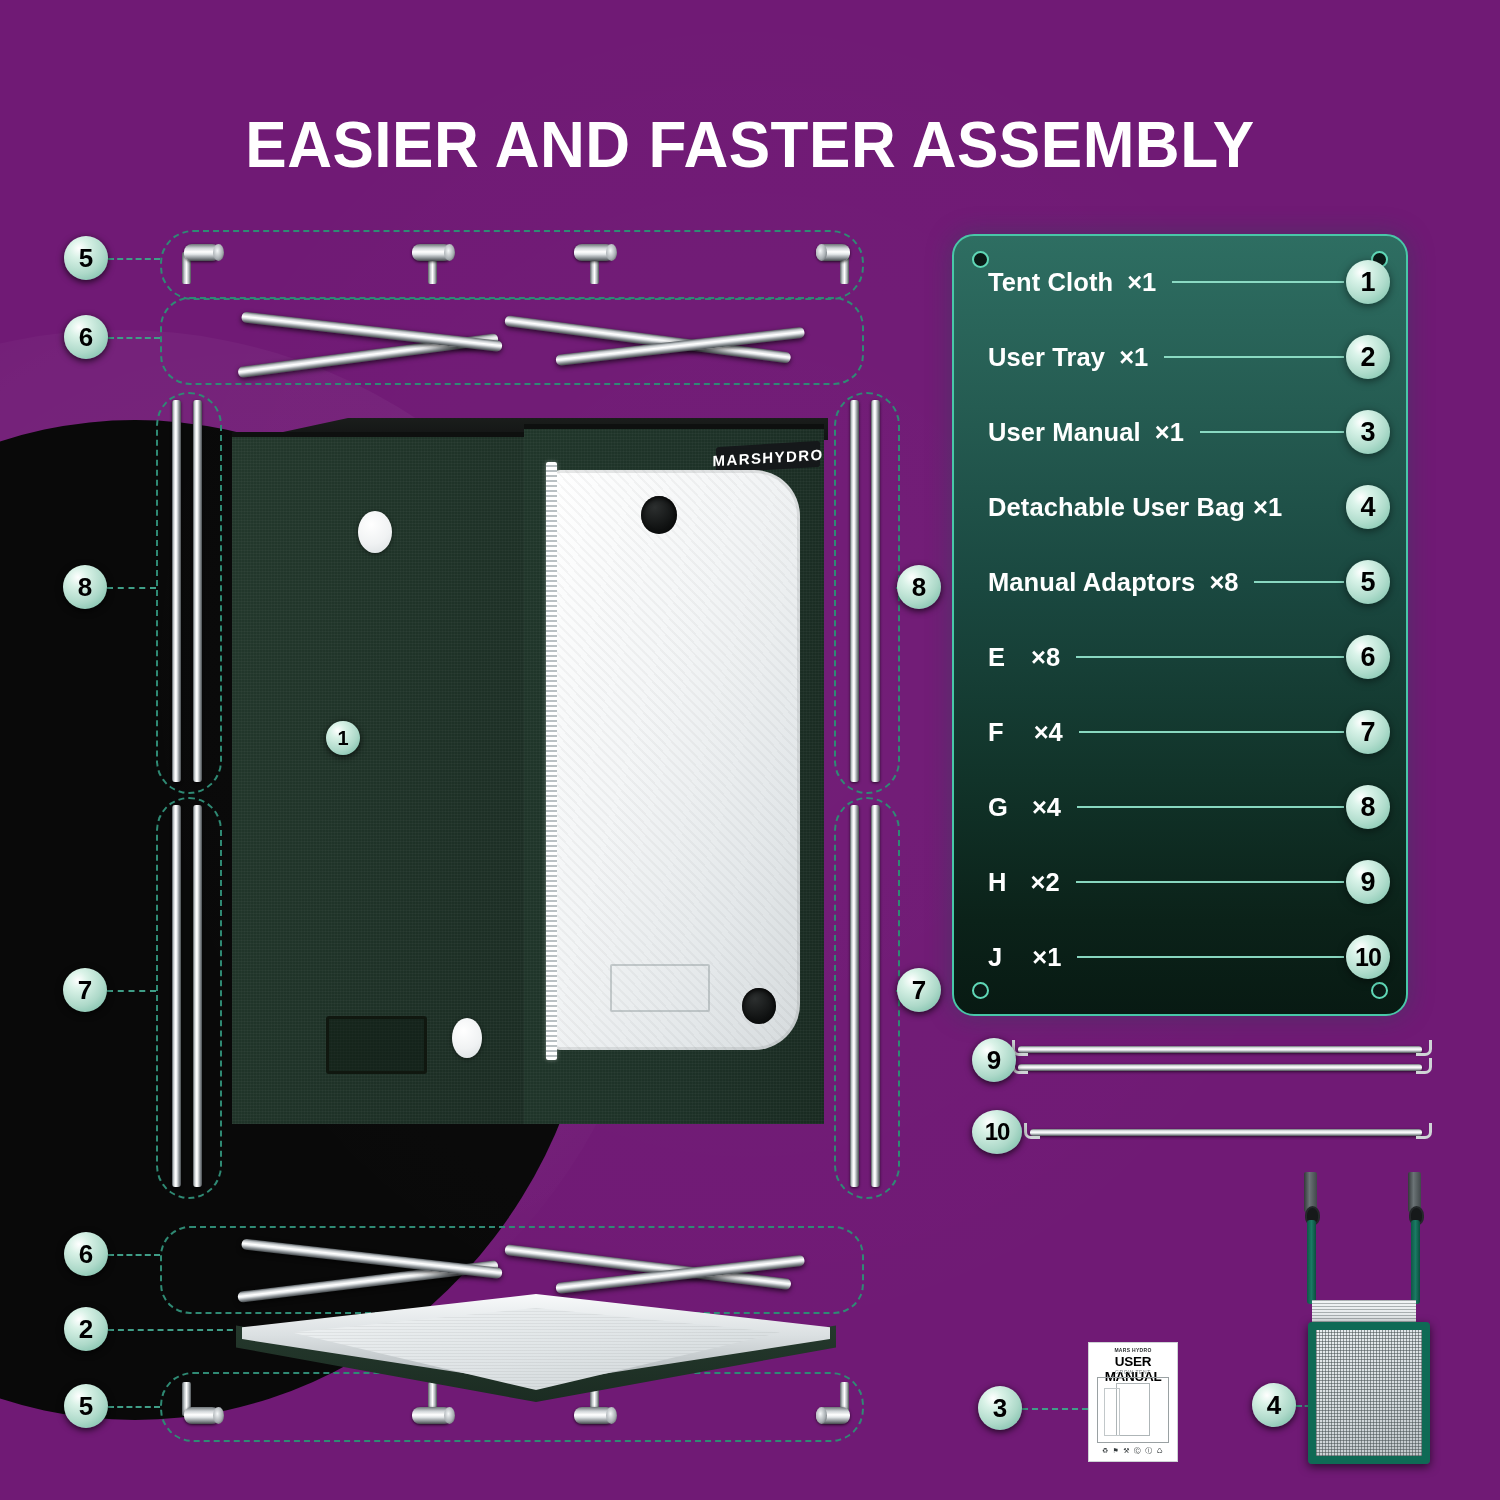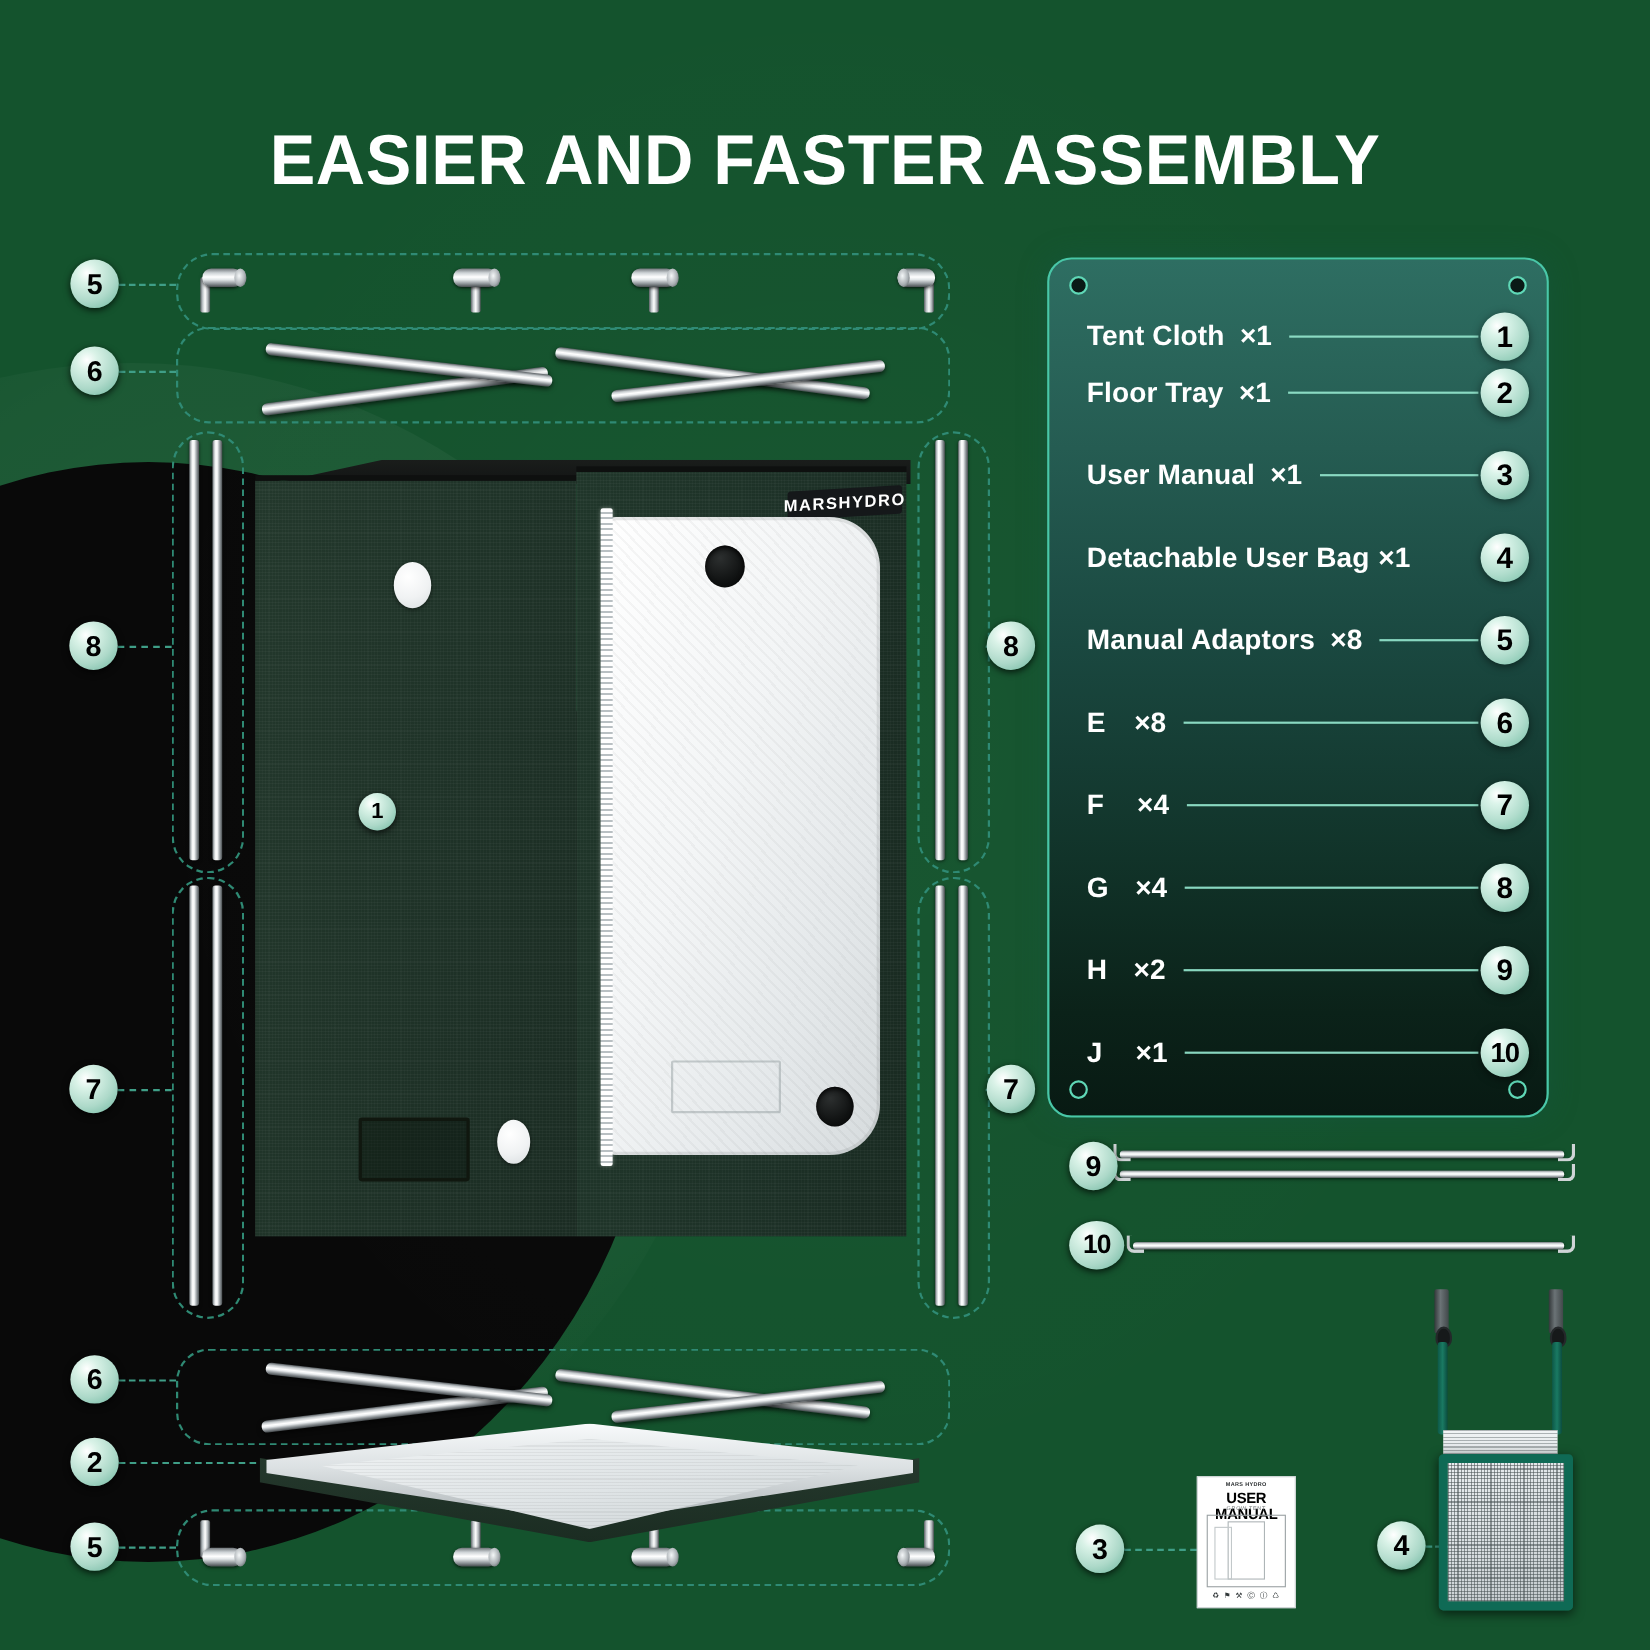--- a/index.html
+++ b/index.html
@@ -7,21 +7,21 @@
     background: #000;
   }
   body {
     width: 1500px; height: 1500px;
     font-family: "Liberation Sans", sans-serif;
     overflow: hidden;
   }
   #stage {
     position: relative;
     width: 1500px; height: 1500px;
-    background: #14532d;
+    background: #701a75;
     overflow: hidden;
   }
   
   .bg-swoosh-a {
     position: absolute;
     left: -420px; top: 330px;
     width: 1080px; height: 1080px;
     border-radius: 50%;
     background: radial-gradient(circle at 62% 38%, rgba(255,255,255,0.055) 0%, rgba(255,255,255,0.035) 45%, rgba(255,255,255,0.0) 63%);
     pointer-events: none;
@@ -521,28 +521,28 @@
     <div class="ad-cap" style="left:0px; top:25px;"></div>
   </div>
 
   <div class="legend">
     <div class="legend-screw" style="left:18px; top:15px;"></div>
     <div class="legend-screw" style="right:18px; top:15px;"></div>
     <div class="legend-screw" style="left:18px; bottom:15px;"></div>
     <div class="legend-screw" style="right:18px; bottom:15px;"></div>
 
     <div class="legend-rows">
-      <div class="legend-row" style="top:24px;margin-top:24px;">
+      <div class="legend-row" style="top:24px;">
         <span class="legend-label">Tent Cloth</span>
         <span class="legend-qty">×1</span>
         <span class="legend-line"></span>
         <span class="legend-badge">1</span>
       </div>
       <div class="legend-row" style="top:99px;">
-        <span class="legend-label">Floor Tray</span>
+        <span class="legend-label">User Tray</span>
         <span class="legend-qty">×1</span>
         <span class="legend-line"></span>
         <span class="legend-badge">2</span>
       </div>
       <div class="legend-row" style="top:174px;">
         <span class="legend-label">User Manual</span>
         <span class="legend-qty">×1</span>
         <span class="legend-line"></span>
         <span class="legend-badge">3</span>
       </div>

